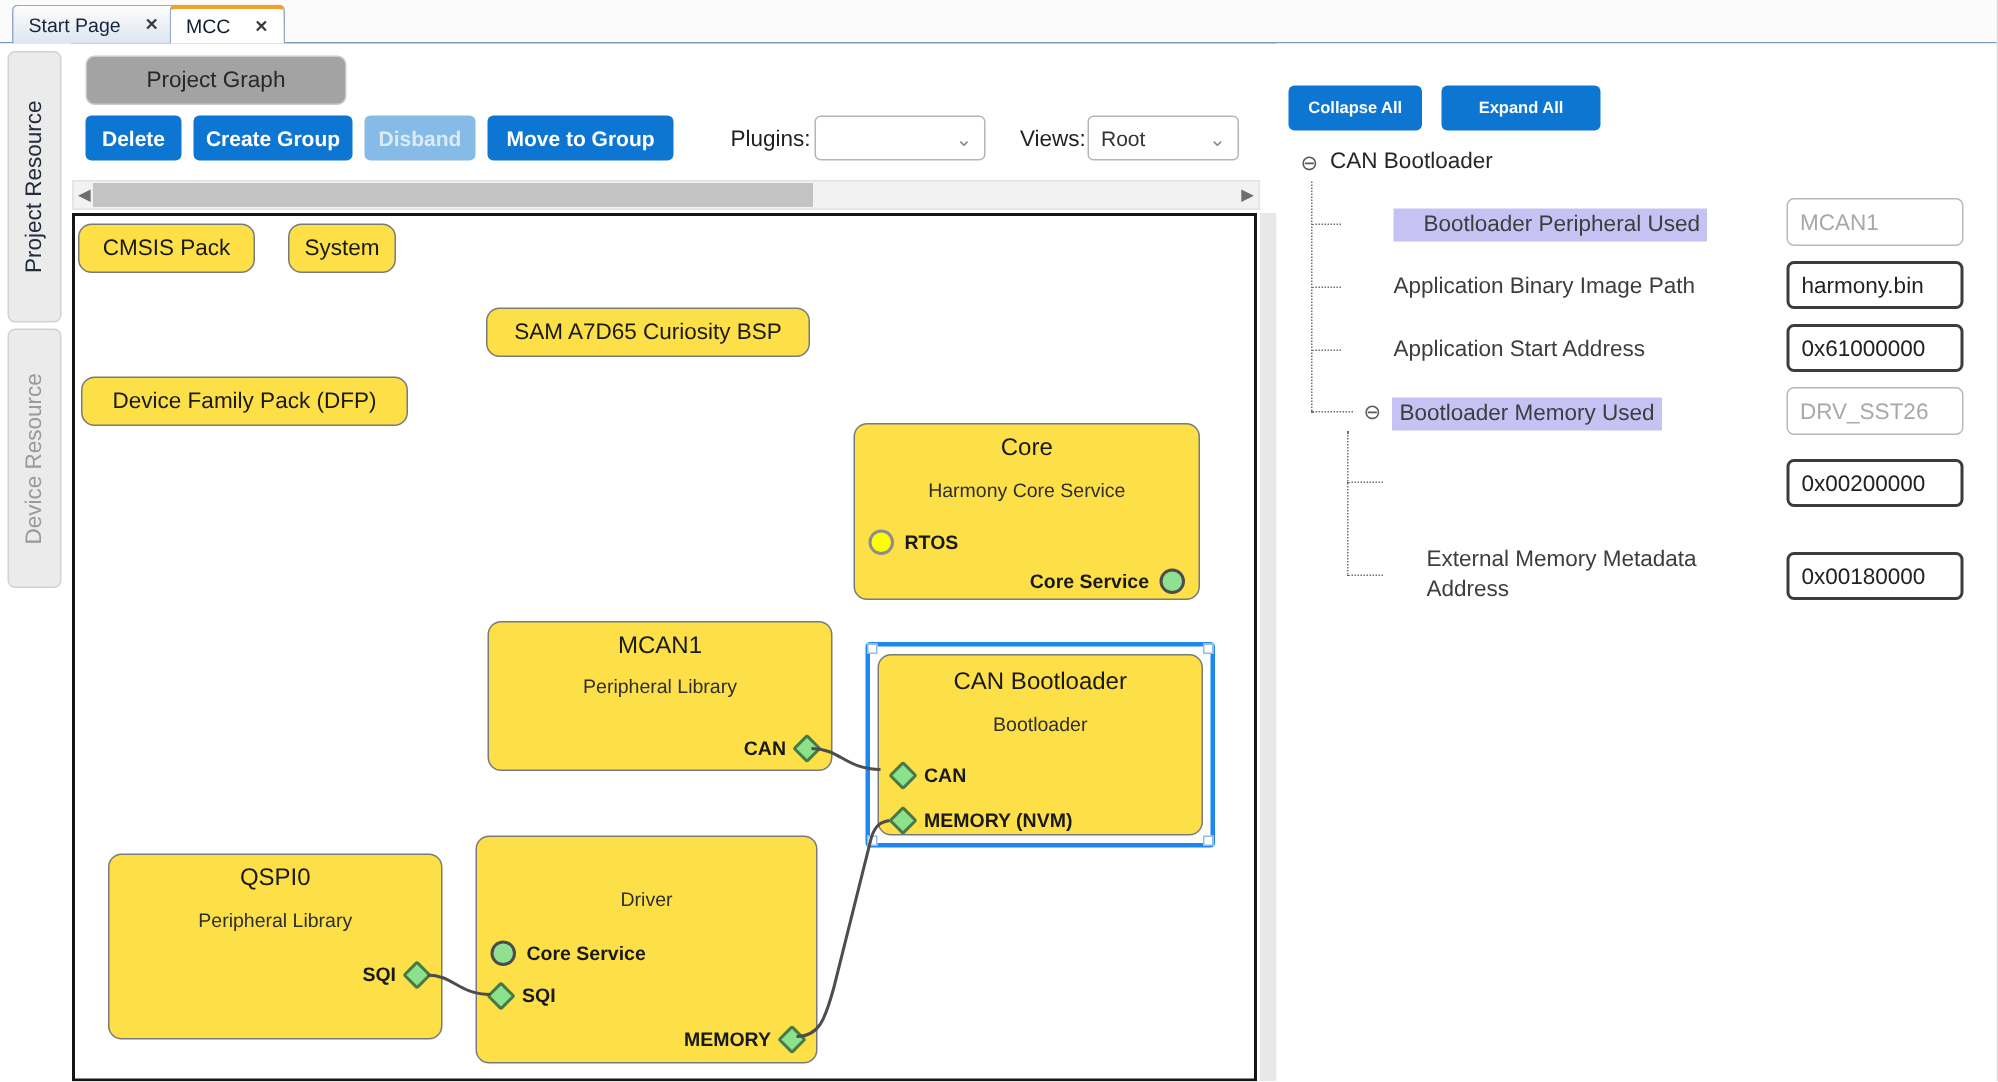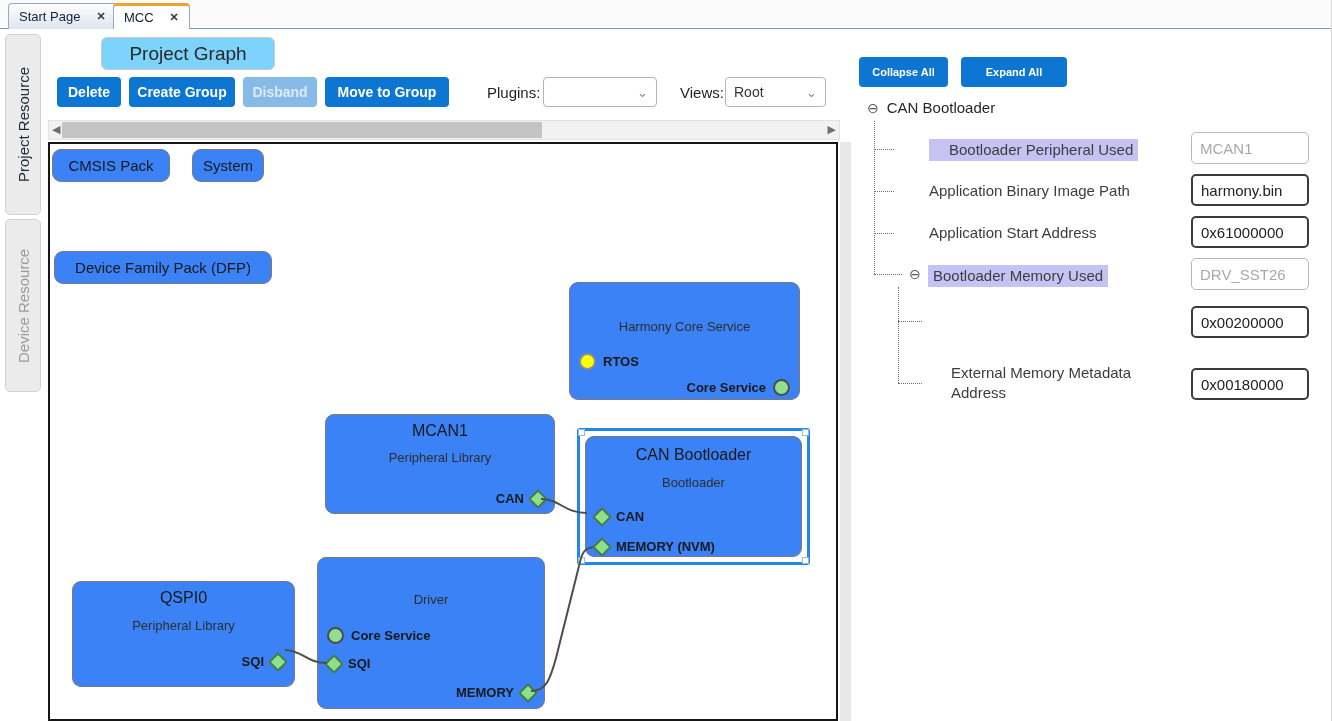--- a/index.html
+++ b/index.html
@@ -19,23 +19,23 @@
 
   
   .lstrip { position:absolute; left:0; top:29px; width:47px; height:692px; background:#fff; }
   .vtab { position:absolute; left:5px; width:36px; background:#ebebeb; border:1px solid #d2d2d2;
           border-radius:5px; display:flex; align-items:center; justify-content:center;
           writing-mode:vertical-rl; transform:rotate(180deg); font-size:15px; cursor:pointer; }
   .vtab.active { color:#232c3c; }
   .vtab.idle { color:#9a9a9a; }
 
   
-  .pg-title { position:absolute; left:57px; top:37px; width:174px; height:33px; background:#7dd3fc;
+  .pg-title { position:absolute; left:57px; top:37px; width:174px; height:33px; background:#a3a3a3;
               border:1px solid #cbcbcb; border-radius:6px; display:flex; align-items:center;
-              justify-content:center; font-size:19px; color:#282828;margin-left:44px; }
+              justify-content:center; font-size:15px; color:#282828; }
   .btn { position:absolute; top:77px; height:30px; background:#0d76d2; color:#fff; border:none;
          border-radius:4px; font-family:"Liberation Sans",sans-serif; font-size:14px; font-weight:bold;
          cursor:pointer; }
   .btn.disabled { background:#85bbe6; color:#dcebf8; cursor:default; }
   .ddlabel { position:absolute; top:84px; font-size:15px; color:#1f1f1f; }
   .dd { position:absolute; top:77px; height:30px; border:1px solid #b5b5b5; border-radius:4px;
         background:#fff; display:flex; align-items:center; justify-content:space-between;
         padding:0 8px; font-size:14px; color:#333; cursor:pointer; }
   .dd .chev { color:#8a8a8a; font-size:13px; }
 
@@ -43,21 +43,21 @@
   .hscroll { position:absolute; left:48px; top:120px; width:792px; height:20px; background:#f2f2f2;
              border:1px solid #e2e2e2; }
   .hscroll .thumb { position:absolute; left:13px; top:1px; width:480px; height:16px; background:#c3c3c3; }
   .sarrow { position:absolute; top:2px; font-size:11px; color:#6e6e6e; cursor:pointer; }
 
   
   .canvas { position:absolute; left:48px; top:142px; width:790px; height:579px; background:#fff;
             border:2px solid #161616; }
   .vscroll { position:absolute; left:840px; top:142px; width:11px; height:579px; background:#e9e7e7; }
 
-  .node { position:absolute; background:#3b82f6; border:1px solid #7a7a7a; border-radius:9px;
+  .node { position:absolute; background:#fde047; border:1px solid #7a7a7a; border-radius:9px;
           cursor:pointer; }
   .node-title { position:absolute; left:0; right:0; text-align:center; font-size:16px; color:#191919; }
   .node-sub { position:absolute; left:0; right:0; text-align:center; font-size:13px; color:#2e2e2e; }
   .plain { display:flex; align-items:center; justify-content:center; font-size:15px; color:#191919; }
   .prow { position:absolute; left:9px; right:9px; display:flex; align-items:center; gap:7px;
           font-size:13px; color:#191919;font-weight:bold; }
   .prow.r { justify-content:flex-end; }
   .shape { flex:0 0 auto; }
   .diamond { width:14px; height:14px; background:#8be28b; border:2px solid #477a47;
              border-radius:2px; transform:rotate(45deg); }
@@ -129,23 +129,25 @@
   <div class="hscroll">
     <span class="sarrow" style="left:3px;">◀</span>
     <div class="thumb"></div>
     <span class="sarrow" style="right:3px;">▶</span>
   </div>
 
   <div class="canvas">
 
     <div class="node plain" style="left:2px;top:5px;width:118px;height:33px;">CMSIS Pack</div>
     <div class="node plain" style="left:142px;top:5px;width:72px;height:33px;">System</div>
+    <div class="node plain" style="left:274px;top:61px;width:216px;height:33px;">SAM A7D65 Curiosity BSP</div>
     <div class="node plain" style="left:4px;top:107px;width:218px;height:33px;">Device Family Pack (DFP)</div>
 
     <div class="node" style="left:519px;top:138px;width:231px;height:118px;">
+      <div class="node-title" style="top:7px;">Core</div>
       <div class="node-sub" style="top:36px;">Harmony Core Service</div>
       <div class="prow" style="top:70px;">
         <span class="shape circ y"></span>
         <span>RTOS</span>
       </div>
       <div class="prow r" style="top:96px;">
         <span>Core Service</span>
         <span class="shape circ g"></span>
       </div>
     </div>
@@ -171,21 +173,21 @@
           <span class="shape diamond"></span>
           <span>CAN</span>
         </div>
         <div class="prow" style="top:102px;">
           <span class="shape diamond"></span>
           <span>MEMORY (NVM)</span>
         </div>
       </div>
     </div>
 
-    <div class="node" style="left:22px;top:425px;width:223px;height:106px;margin-top:12px;">
+    <div class="node" style="left:22px;top:425px;width:223px;height:124px;">
       <div class="node-title" style="top:7px;">QSPI0</div>
       <div class="node-sub" style="top:36px;">Peripheral Library</div>
       <div class="prow r" style="top:72px;">
         <span>SQI</span>
         <span class="shape diamond"></span>
       </div>
     </div>
 
     <div class="node" style="left:267px;top:413px;width:228px;height:152px;">
       <div class="node-sub" style="top:34px;">Driver</div>

